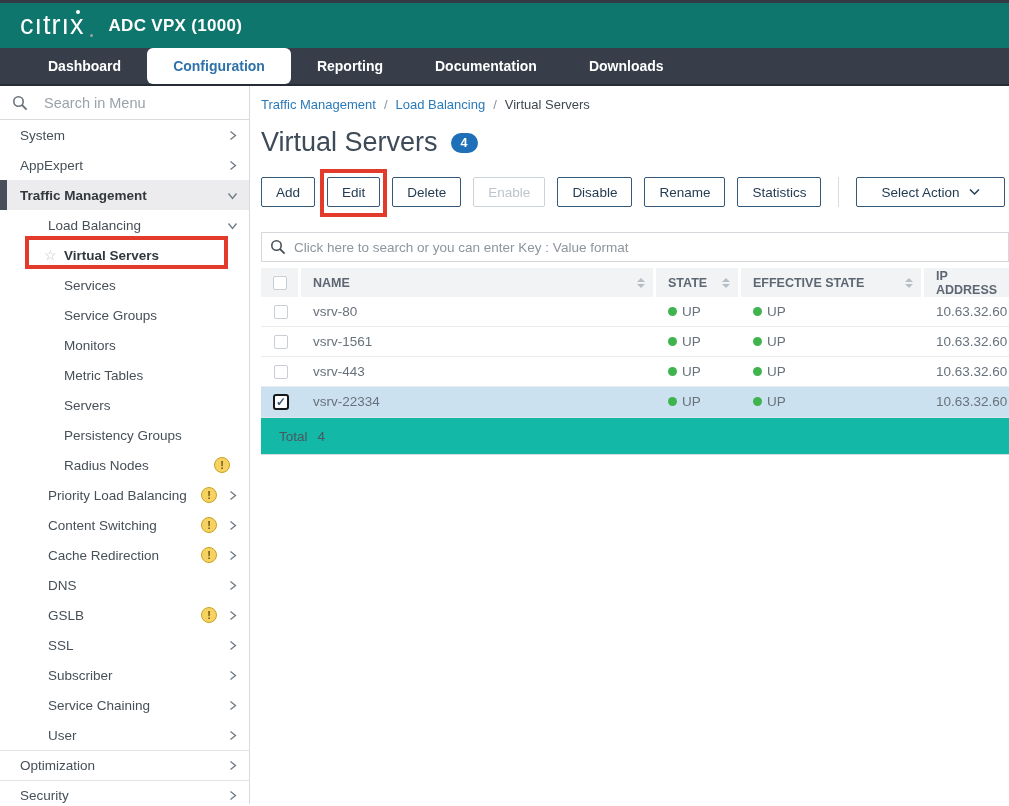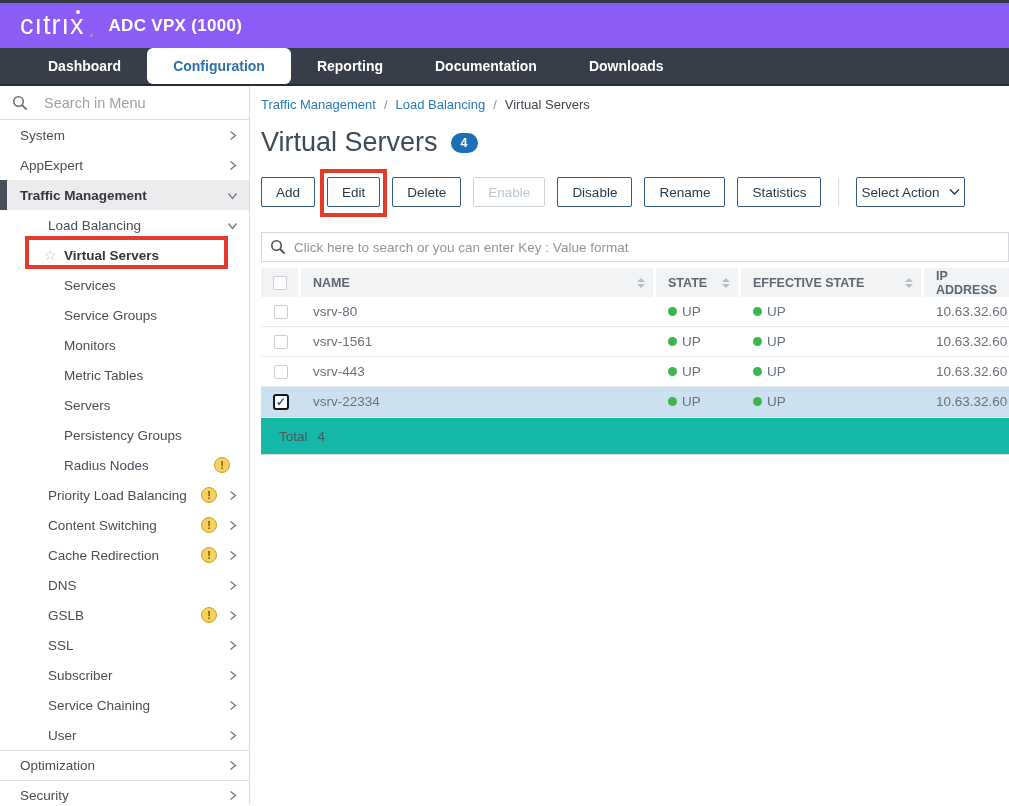--- a/index.html
+++ b/index.html
@@ -1,21 +1,21 @@
 <!DOCTYPE html>
 <html><head>
 <meta charset="utf-8">
 <style>
   * { margin:0; padding:0; box-sizing:border-box; }
   html,body { width:1009px; height:806px; overflow:hidden; background:#fff;
               font-family:"Liberation Sans", sans-serif; }
 
   
   .top-strip { height:3px; background:#343a44; }
-  .top-bar { height:45px; background:#8b5cf6; display:flex; align-items:center; padding-left:20px; }
+  .top-bar { height:45px; background:#0f766e; display:flex; align-items:center; padding-left:20px; }
   .logo { color:#fff; font-size:27px; letter-spacing:1px; position:relative; line-height:1; }
   .logo .xdot { position:absolute; right:5px; top:-2px; width:4px; height:4px; border-radius:50%; background:#fff; }
   .logo .tmdot { position:absolute; right:-8px; bottom:2px; width:3px; height:3px; border-radius:50%; background:#9aa1ac; }
   .app-title { color:#fff; font-weight:bold; font-size:17px; margin-left:24px; letter-spacing:0.3px; }
 
   .nav-bar { height:38px; background:#373d49; display:flex; padding-left:22px; border-bottom:2px solid #272c35; }
   .tab { color:#fff; font-size:14px; font-weight:bold; padding:0 26px; display:flex; align-items:center; cursor:pointer; }
   .tab.active { background:#fff; color:#2f72aa;border-radius:6px; }
 
   
@@ -54,21 +54,21 @@
   .badge { min-width:27px; height:20px; border-radius:10px; background:#1d70b7; color:#fff; font-size:12.5px;
            font-weight:bold; display:flex; align-items:center; justify-content:center; padding:0 9px; }
 
   .toolbar { margin-top:18px; display:flex; align-items:center; gap:12px; height:32px; }
   .btn { height:30px; background:#fff; border:1px solid #35597b; border-radius:2px; color:#243c52;
          font-size:13.5px; padding:0 14px; cursor:pointer; font-family:inherit; }
   .btn.disabled { border-color:#ccd4da; color:#bcc5cc; cursor:default; }
   .edit-wrap { position:relative; }
   .red-box-edit { position:absolute; top:-8px; left:-7px; right:-7px; bottom:-10px; border:4px solid #e23b2c; pointer-events:none; }
   .vdiv { width:1px; height:30px; background:#d9dde1; margin:0 5px; }
-  .btn.select-action { display:flex; align-items:center; gap:9px; padding:0 4px; }
+  .btn.select-action { display:flex; align-items:center; gap:9px; padding:0 24px; }
 
   .search-bar { margin-top:24px; height:30px; border:1px solid #d5d9dd; display:flex; align-items:center; gap:8px; padding-left:8px; }
   .search-bar input { border:none; outline:none; flex:1; font-size:13.5px; color:#4a525a; font-family:inherit; }
   .search-bar input::placeholder { color:#8d959d; }
 
   .table { margin-top:6px; }
   .thead, .row { display:grid; grid-template-columns:40px 355px 85px 183px 1fr; }
   .thead { height:29px; }
   .th { background:#f1f3f5; display:flex; align-items:center; font-size:12.5px; color:#5d6772; font-weight:bold;
         padding-left:12px; border-right:3px solid #fff; }

